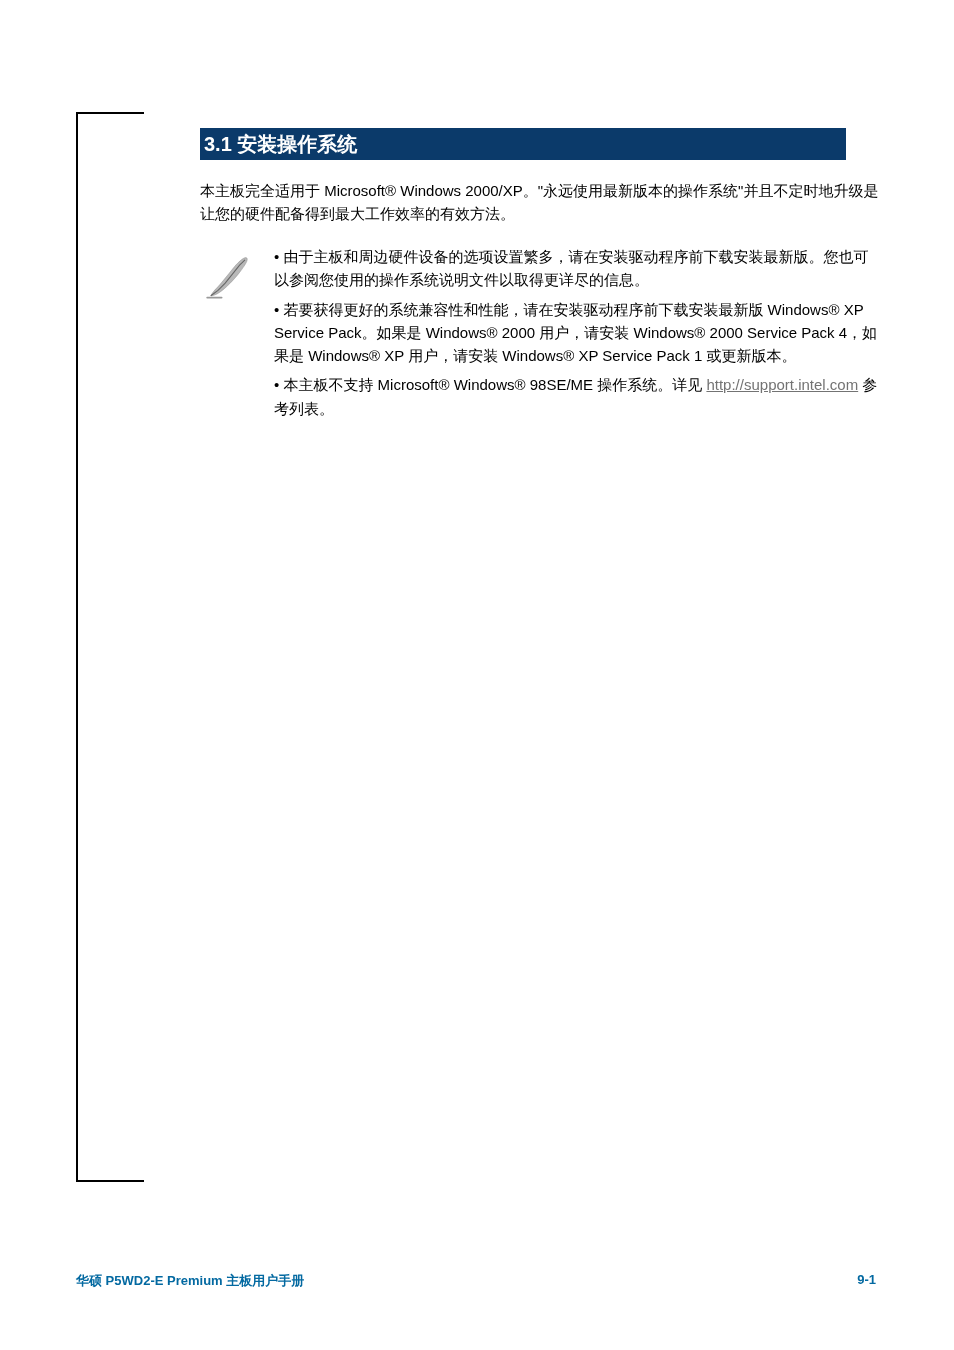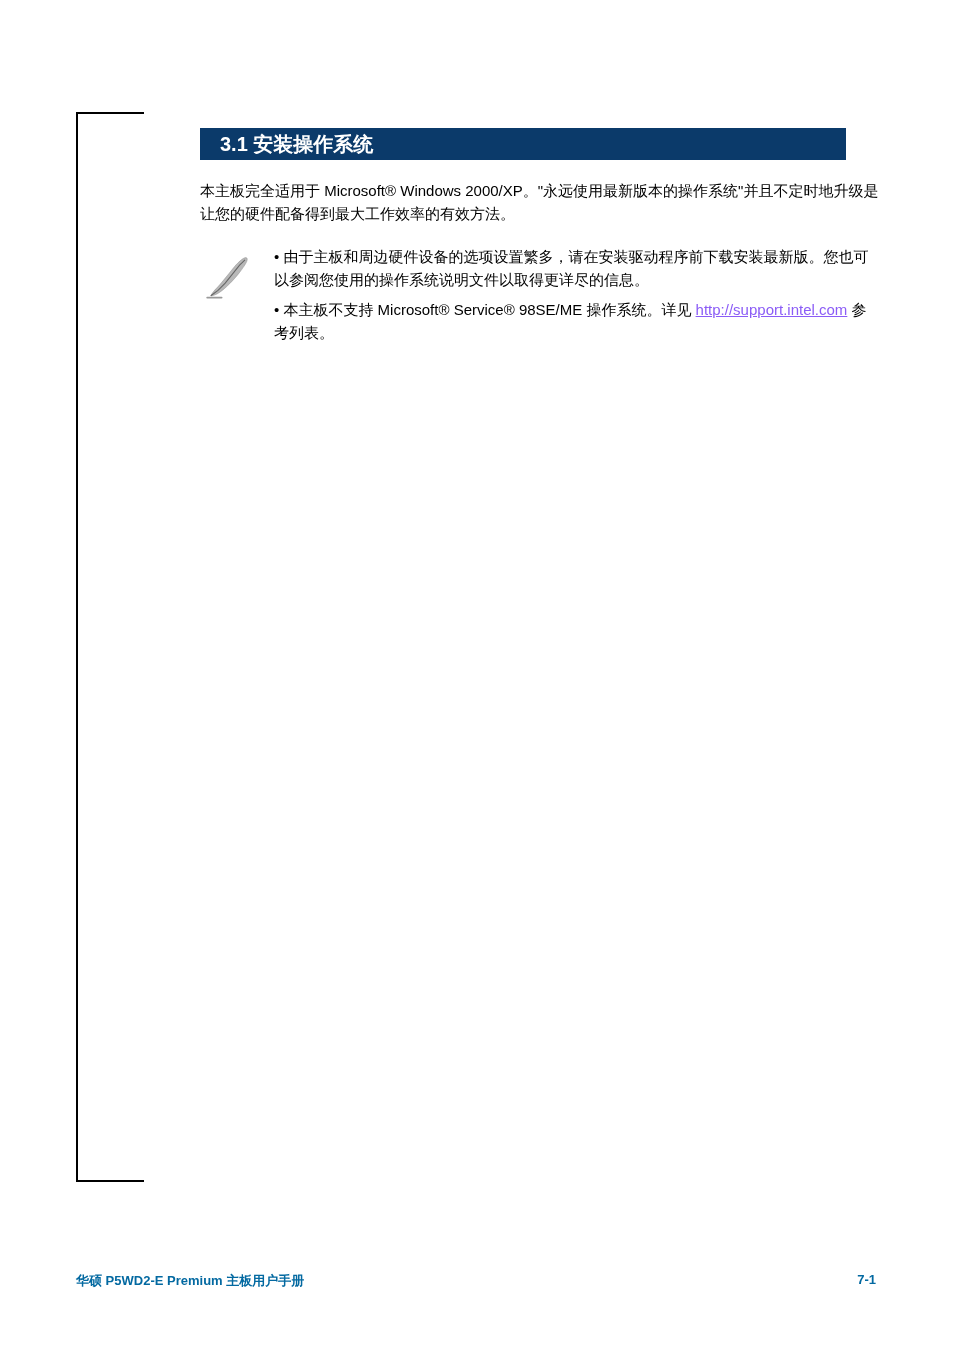--- a/index.html
+++ b/index.html
@@ -32,21 +32,21 @@
     }
     .section-bar {
       width: 646px;
       height: 32px;
       background: #0b3a6a;
       color: #ffffff;
       font-size: 20px;
       font-weight: bold;
       display: flex;
       align-items: center;
-      padding-left: 20px;
+      padding-left: 4px;
       margin-bottom: 20px;
     }
     .body-text {
       font-size: 15px;
       color: #000;
       line-height: 1.5;
       margin-bottom: 16px;
     }
     .note-block {
       display: flex;
@@ -61,21 +61,21 @@
     .note-icon svg {
       width: 54px;
       height: 54px;
     }
     .note-text {
       font-size: 15px;
       color: #000;
       line-height: 1.55;
     }
     .note-text .link {
-      color: #8b5cf6;
+      color: #737373;
       text-decoration: underline;
     }
     .footer {
       position: absolute;
       left: 76px;
       bottom: 60px;
       width: 800px;
       display: flex;
       justify-content: space-between;
       font-size: 13px;
@@ -104,22 +104,23 @@
   <div class="note-block">
     <div class="note-icon">
       <svg viewBox="0 0 60 60">
         <path d="M 12 52 C 12 52 14 48 18 44 C 22 40 30 30 38 20 C 44 13 50 8 52 10 C 54 12 50 18 44 26 C 38 34 28 44 22 48 C 18 51 14 52 12 52 Z" fill="#b8b8b8" stroke="#888" stroke-width="0.5"></path>
         <path d="M 12 52 L 20 46 L 28 38 L 36 28 L 44 18 L 50 12" fill="none" stroke="#666" stroke-width="1.2"></path>
         <path d="M 8 54 L 24 54" stroke="#999" stroke-width="2" stroke-linecap="round"></path>
       </svg>
     </div>
     <div class="note-text">
       <p>• <span>由于主板和周边硬件设备的选项设置繁多，请在安装驱动程序前下载安装最新版。您也可以参阅您使用的操作系统说明文件以取得更详尽的信息。</span></p>
-      <p style="margin-top:6px;">• <span>本主板不支持 Microsoft® Service® 98SE/ME 操作系统。详见</span> <a class="link">http://support.intel.com</a><span> 参考列表。</span></p>
+      <p style="margin-top:6px;">• <span>若要获得更好的系统兼容性和性能，请在安装驱动程序前下载安装最新版 Windows® XP Service Pack。如果是 Windows® 2000 用户，请安装 Windows® 2000 Service Pack 4，如果是 Windows® XP 用户，请安装 Windows® XP Service Pack 1 或更新版本。</span></p>
+      <p style="margin-top:6px;">• <span>本主板不支持 Microsoft® Windows® 98SE/ME 操作系统。详见</span> <a class="link">http://support.intel.com</a><span> 参考列表。</span></p>
     </div>
   </div>
 
 </div>
 
 <div class="footer">
   <span class="footer-title">华硕 P5WD2-E Premium 主板用户手册</span>
-  <span class="footer-page">7-1</span>
+  <span class="footer-page">9-1</span>
 </div>
 
 </body></html>

